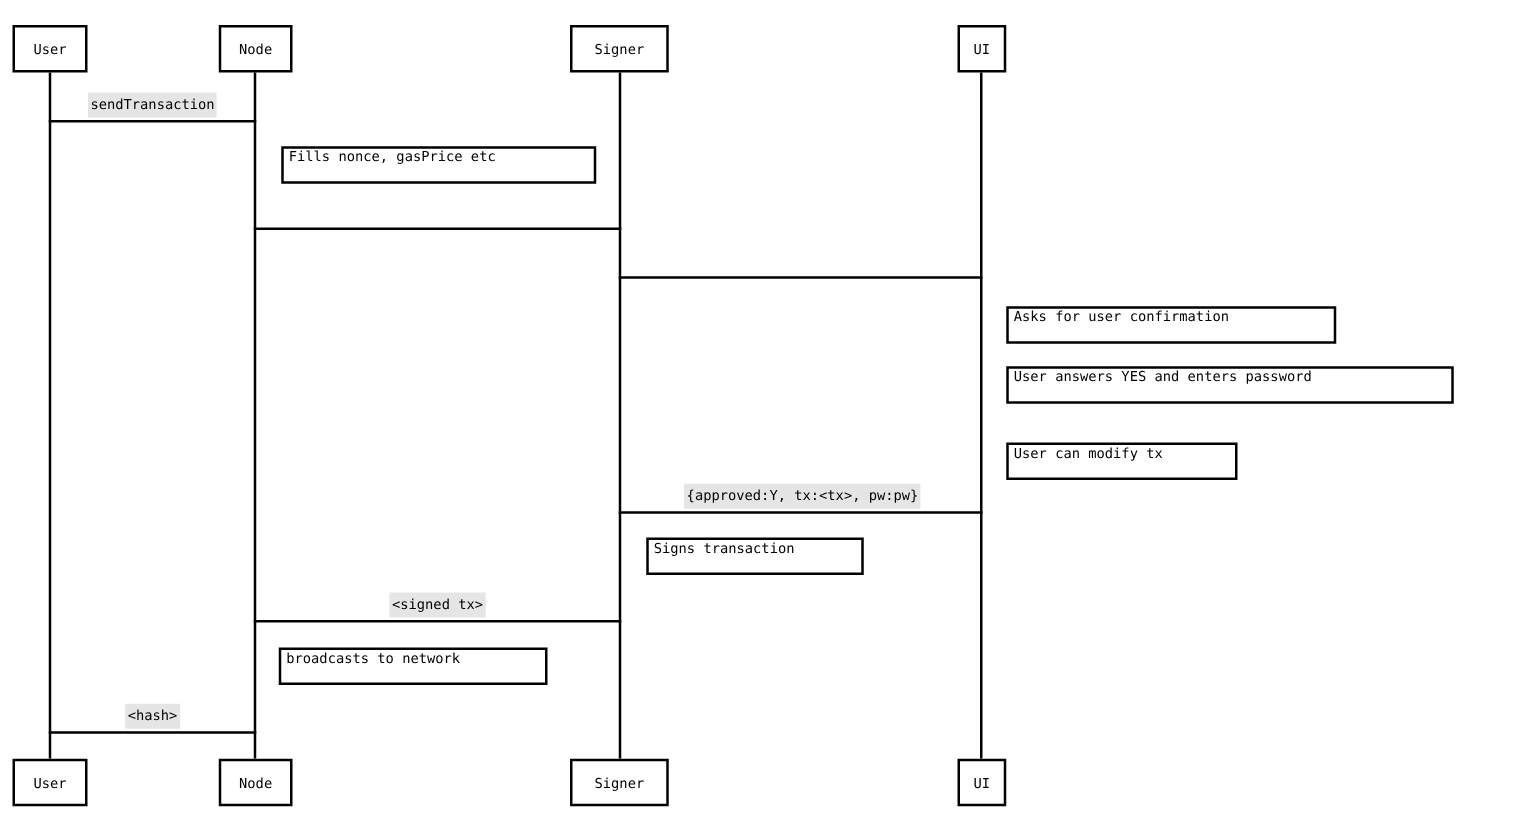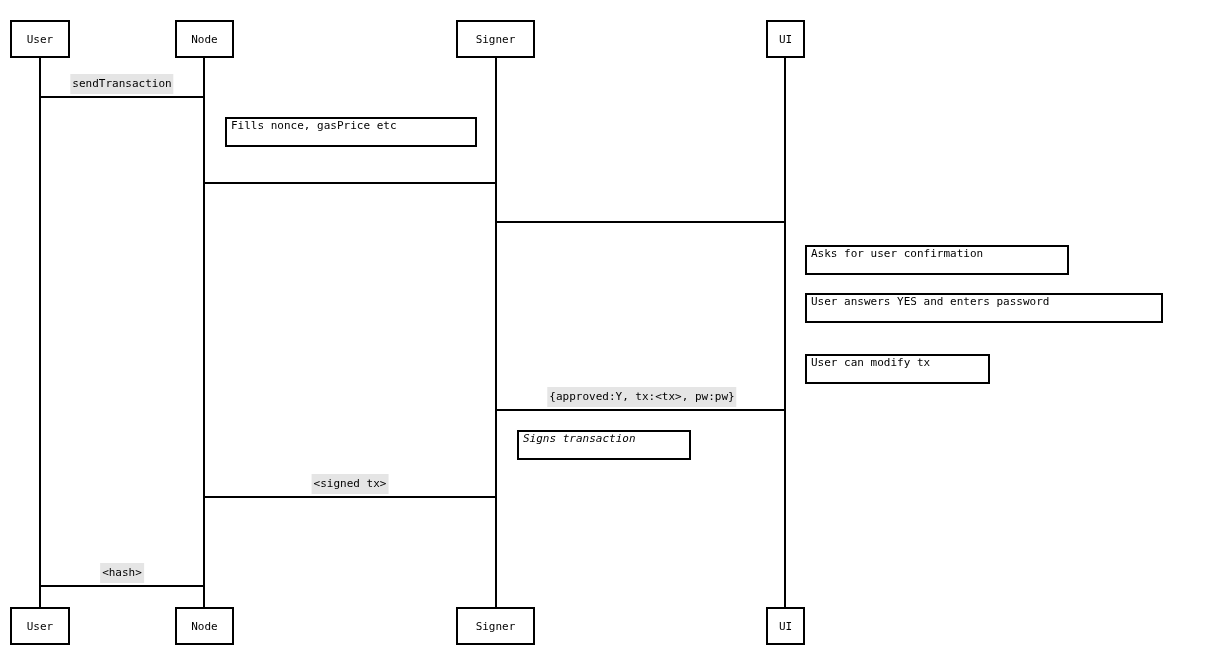--- a/index.html
+++ b/index.html
@@ -111,27 +111,30 @@
   <div class="note-box" style="left:805px; top:245px; width:264px;">
       <span>Asks for user confirmation</span>
     </div>
   <div class="note-box" style="left:805px; top:343px; width:185px;margin-top:11px;">
       <span>User can modify tx</span>
     </div>
 
   <div class="msg-label" style="left:642px; top:387px;">{approved:Y, tx:&lt;tx&gt;, pw:pw}</div>
   <div class="msg-line" style="left:495px; top:409px; width:291px;"></div>
 
-  <div class="note-box" style="left:517px; top:430px; width:174px;font-style:italic;">
+  <div class="note-box" style="left:517px; top:430px; width:174px;">
       <span>Signs transaction</span>
     </div>
 
   <div class="msg-label" style="left:350px; top:474px;">&lt;signed tx&gt;</div>
   <div class="msg-line" style="left:203px; top:496px; width:294px;"></div>
 
+  <div class="note-box" style="left:223px; top:518px; width:215px;">
+      <span>broadcasts to network</span>
+    </div>
 
   <div class="msg-label" style="left:122px; top:563px;">&lt;hash&gt;</div>
   <div class="msg-line" style="left:39px;  top:585px; width:166px;"></div>
 
   <div class="actor-box" style="left:10px;  top:607px; width:60px;">
       <span>User</span>
     </div>
   <div class="actor-box" style="left:175px; top:607px; width:59px;">
       <span>Node</span>
     </div>

